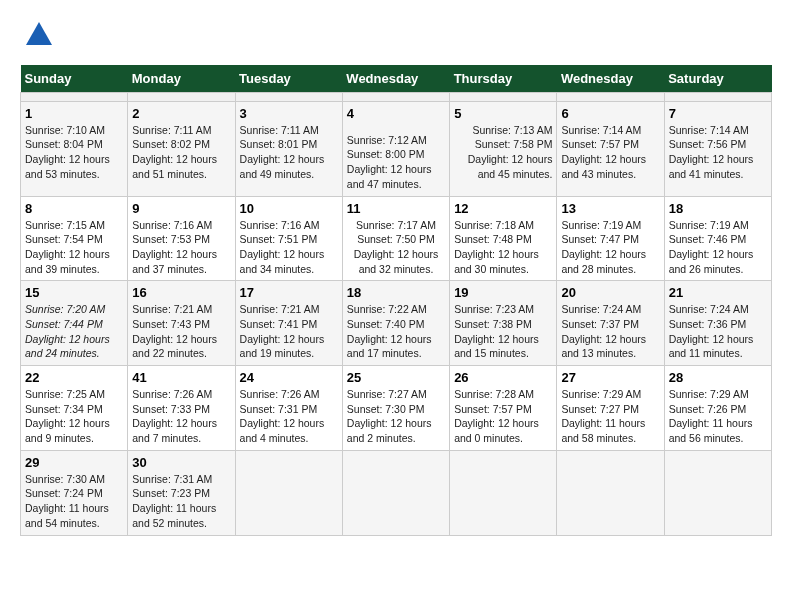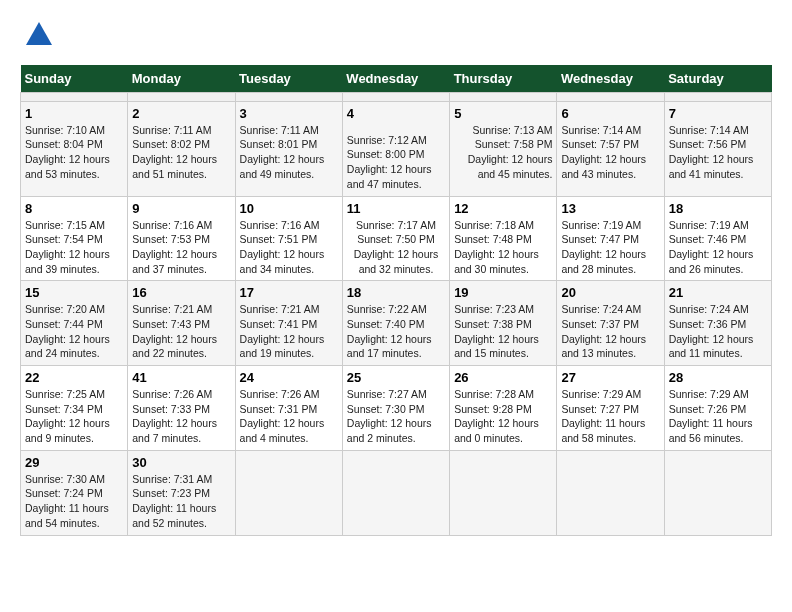--- a/index.html
+++ b/index.html
@@ -221,21 +221,21 @@
           <span class="day-num">18</span>
           <div class="day-detail" style="white-space: pre-line;">Sunrise: 7:19 AM
 Sunset: 7:46 PM
 Daylight: 12 hours
 and 26 minutes.</div>
         </td>
       </tr>
       <tr>
         <td>
           <span class="day-num">15</span>
-          <div class="day-detail" style="white-space: pre-line;">Sunrise: 7:20 AM
+          <div class="day-detail" style="white-space: pre-line; font-style: italic;">Sunrise: 7:20 AM
 Sunset: 7:44 PM
 Daylight: 12 hours
 and 24 minutes.</div>
         </td>
         <td>
           <span class="day-num">16</span>
           <div class="day-detail" style="white-space: pre-line;">Sunrise: 7:21 AM
 Sunset: 7:43 PM
 Daylight: 12 hours
 and 22 minutes.</div>
@@ -301,21 +301,21 @@
         <td>
           <span class="day-num">25</span>
           <div class="day-detail" style="white-space: pre-line;">Sunrise: 7:27 AM
 Sunset: 7:30 PM
 Daylight: 12 hours
 and 2 minutes.</div>
         </td>
         <td>
           <span class="day-num">26</span>
           <div class="day-detail" style="white-space: pre-line;">Sunrise: 7:28 AM
-Sunset: 9:28 PM
+Sunset: 7:57 PM
 Daylight: 12 hours
 and 0 minutes.</div>
         </td>
         <td>
           <span class="day-num">27</span>
           <div class="day-detail" style="white-space: pre-line;">Sunrise: 7:29 AM
 Sunset: 7:27 PM
 Daylight: 11 hours
 and 58 minutes.</div>
         </td>

